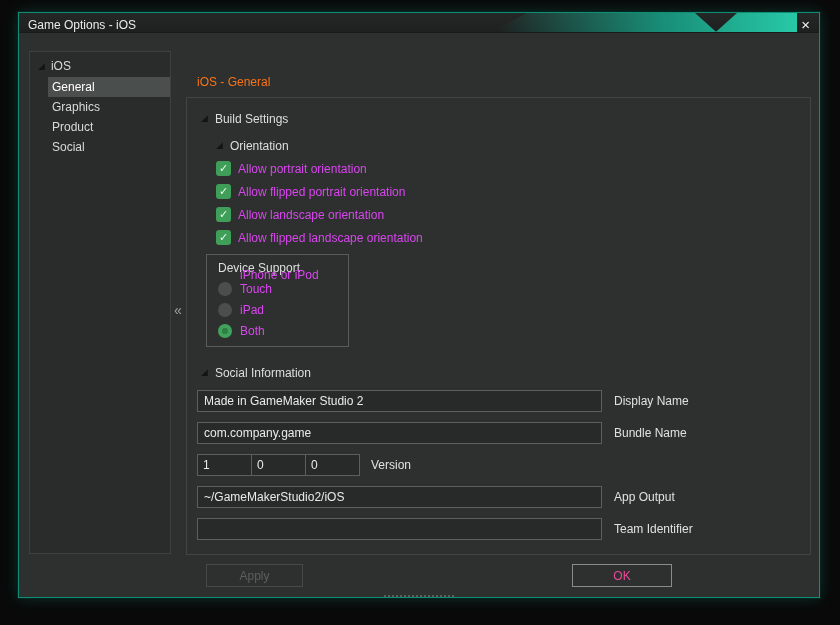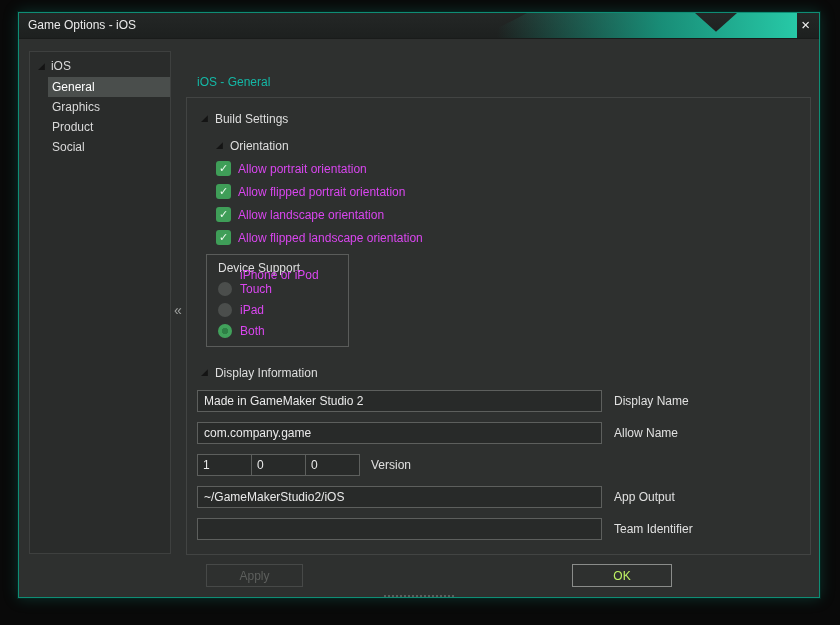--- a/index.html
+++ b/index.html
@@ -10,21 +10,21 @@
     font-family:"Liberation Sans", sans-serif;
   }
   .window {
     position:absolute; left:18px; top:12px; width:802px; height:586px;
     background:#2e302f;
     border:1px solid #0f8d75;
     box-shadow:0 0 0 1px #04251f, 0 0 14px rgba(20,150,125,.30);
   }
   
   .titlebar {
-    position:relative; height:26px; overflow:hidden;
+    position:relative; height:20px; overflow:hidden;
     background:linear-gradient(#242726,#1d201f);
     border-bottom:1px solid #191b1a;
   }
   .titlebar .title {
     position:absolute; left:9px; top:0; line-height:25px;
     font-size:12px; color:#eaeaea; z-index:2; white-space:nowrap;
   }
   .titlebar .accent {
     position:absolute; top:0; right:22px; width:300px; height:26px; z-index:1;
     background:linear-gradient(to right, rgba(23,160,134,0), rgba(23,160,134,.85) 55%, #27c9a7);
@@ -42,21 +42,21 @@
   }
   .tree-root { display:flex; align-items:center; gap:6px; padding:2px 0 4px 8px; }
   .tree-item { height:20px; line-height:20px; margin-left:18px; padding-left:4px; cursor:default; }
   .tree-item.selected { background:#4a4e4c; color:#ffffff; }
   .tri { font-size:9px; color:#141414; line-height:1; }
   .collapse {
     position:absolute; left:155px; top:289px;
     color:#9fa19f; font-size:14px; cursor:pointer;
   }
   
-  .panel-header { position:absolute; left:178px; top:62px; font-size:12px; color:#14b8a6; }
+  .panel-header { position:absolute; left:178px; top:62px; font-size:12px; color:#f97316; }
   .panel {
     position:absolute; left:167px; top:84px; width:625px; height:458px;
     border:1px solid #424443; padding:13px 14px;
     font-size:12px; color:#dedede;
   }
   .sec-header { display:flex; align-items:center; gap:7px; height:15px; }
   .orient { margin-left:15px; margin-top:12px; }
   .check-row { display:flex; align-items:center; gap:7px; margin-top:8px; height:15px; }
   .checkbox {
     width:15px; height:15px; border-radius:3px; background:#3f9e58;
@@ -81,21 +81,21 @@
   .field-row { display:flex; align-items:center; margin-top:10px; height:22px; }
   .text-input {
     height:22px; background:#282a29; border:1px solid #5d5f5d; color:#eaeaea;
     font:12px "Liberation Sans", sans-serif; padding:8px 6px; width:405px; outline:none;
   }
   .text-input.ver { width:55px; margin-right:-1px; padding:0 5px; }
   .field-label { margin-left:12px; color:#e0e0e0; white-space:nowrap; }
   
   .btn {
     position:absolute; top:551px; height:23px; cursor:pointer;
-    background:#2e302f; border:1px solid #8a8c8a; color:#bef264;
+    background:#2e302f; border:1px solid #8a8c8a; color:#ec4899;
     font:12px "Liberation Sans", sans-serif;
   }
   .btn-apply { left:187px; width:97px; border-color:#474948; color:#5d5f5d; }
   .btn-ok { left:553px; width:100px; }
   .btn-cancel { left:673px; width:100px; }
   .grip {
     position:absolute; left:calc(50% - 35px); bottom:0; width:70px; height:0;
     border-top:2px dotted #5b5d5b;
   }
 </style>
@@ -174,31 +174,31 @@
         <span class="lbl">iPad</span>
       </div>
       <div class="radio-row">
         <span class="radio selected"></span>
         <span class="lbl">Both</span>
       </div>
     </div>
 
     <div class="sec-header prod">
       <span class="tri">◢</span>
-      <span>Display Information</span>
+      <span>Social Information</span>
     </div>
 
     <div class="fields">
       <div class="field-row">
         <input class="text-input" value="Made in GameMaker Studio 2" style="">
         <span class="field-label">Display Name</span>
       </div>
       <div class="field-row">
         <input class="text-input" value="com.company.game" style="">
-        <span class="field-label">Allow Name</span>
+        <span class="field-label">Bundle Name</span>
       </div>
       <div class="field-row">
         <input class="text-input ver" value="1" style="">
         <input class="text-input ver" value="0" style="">
         <input class="text-input ver" value="0" style="">
         <span class="field-label">Version</span>
       </div>
       <div class="field-row">
         <input class="text-input" value="~/GameMakerStudio2/iOS" style="">
         <span class="field-label">App Output</span>

